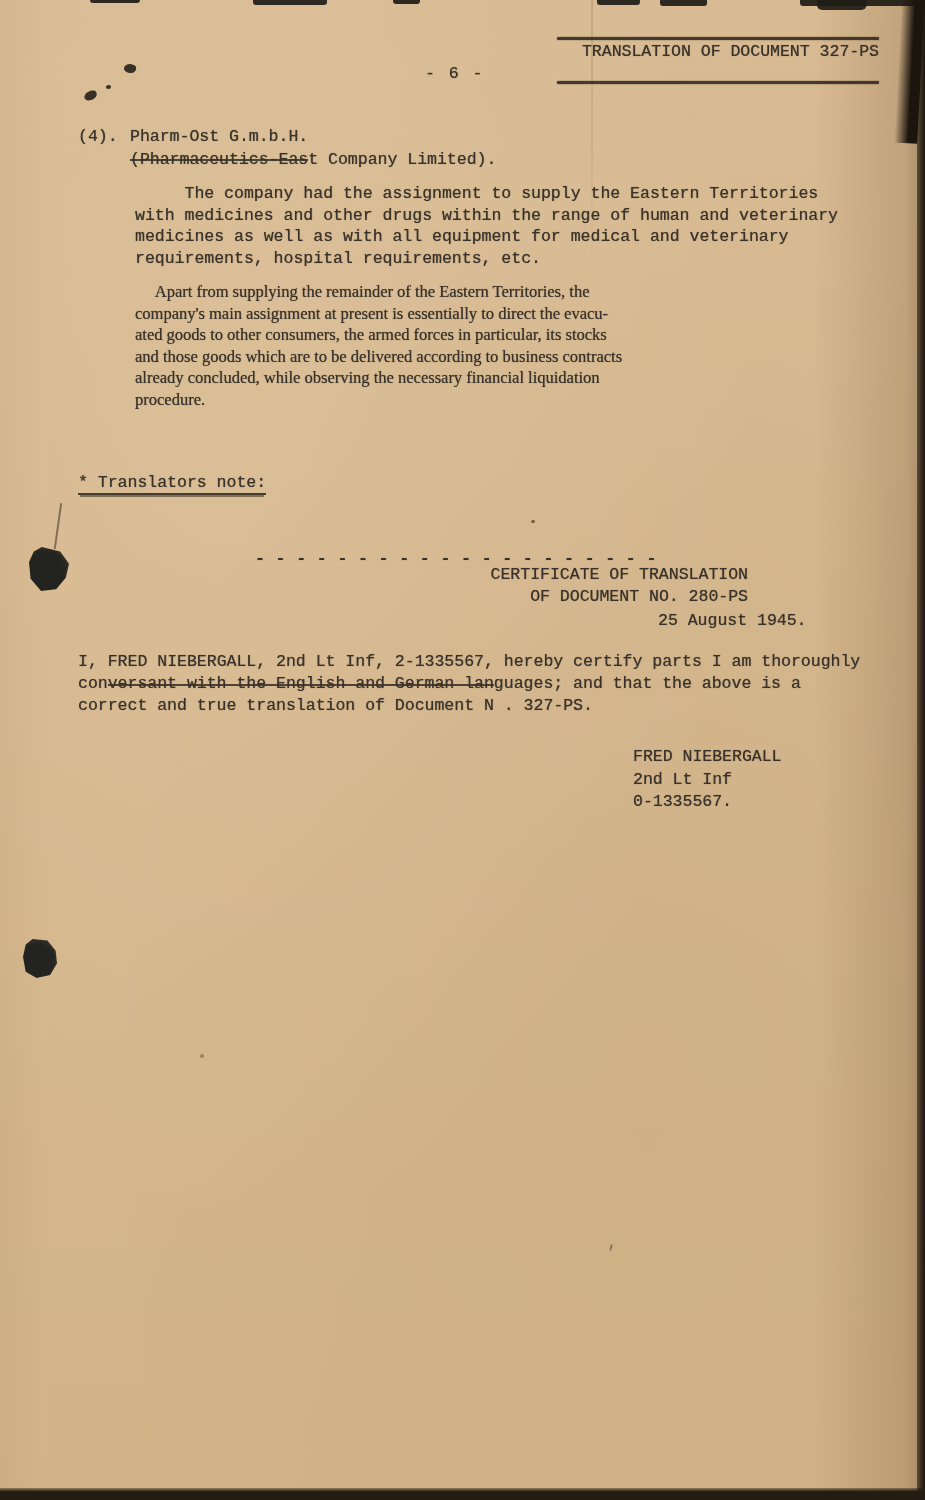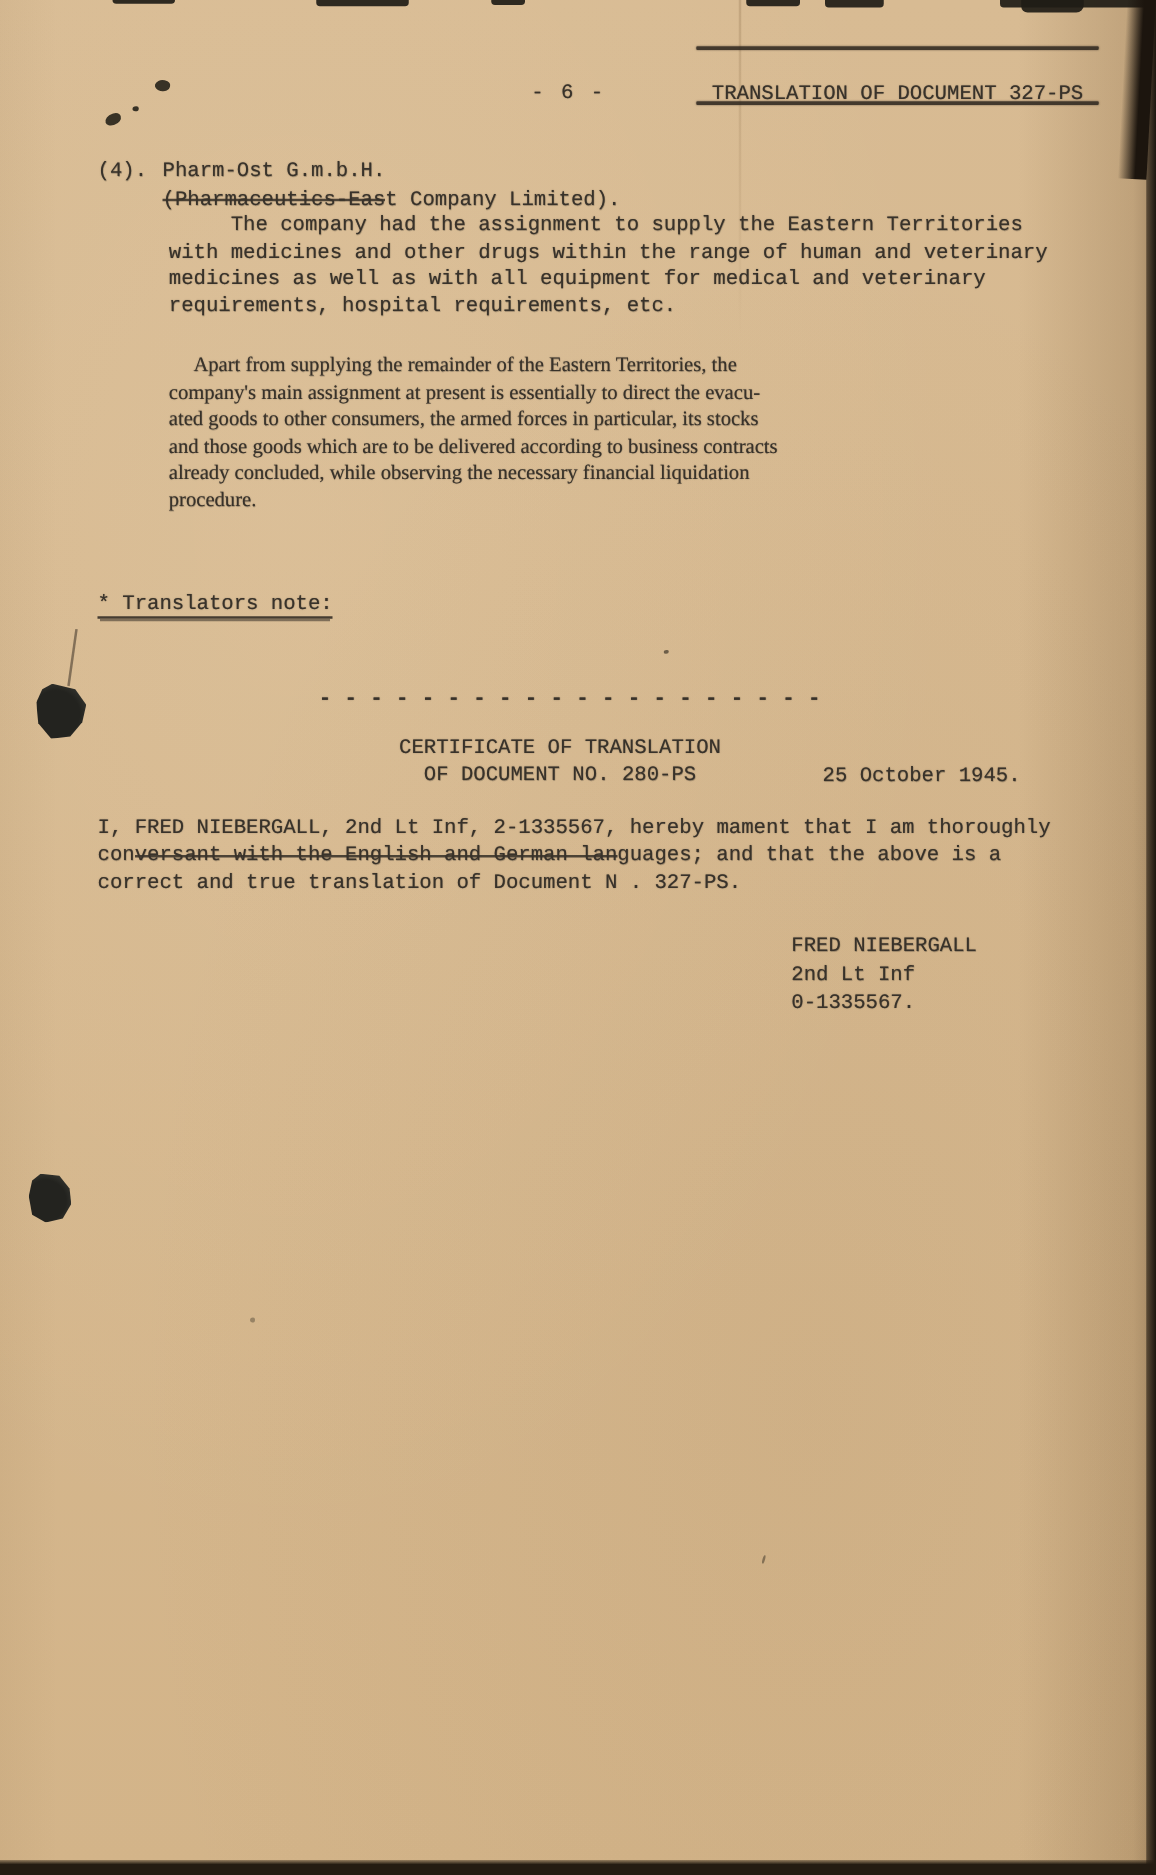--- a/index.html
+++ b/index.html
@@ -17,21 +17,21 @@
     font-size:16.5px;
     line-height:21.5px;
     color:#38322a;
     text-shadow:0 0 1px rgba(56,50,42,0.55), .4px .4px 0 rgba(56,50,42,0.25);
   }
   .abs{position:absolute;}
   .pre{white-space:pre;}
   .u{border-bottom:2.5px solid rgba(52,46,38,0.85);padding-bottom:13px;}
   .u2{border-bottom:2px solid rgba(52,46,38,0.9);box-shadow:0 4px 0 -2px rgba(52,46,38,0.55);padding-bottom:1px;text-align:center;}
   .hrule{position:absolute;height:3px;background:rgba(45,39,31,0.88);box-shadow:0 0 1.5px rgba(45,39,31,0.7);border-radius:1px;}
-  .center{text-align:center;margin-top:23px;}
+  .center{text-align:right;}
   
   .tmark{position:absolute;top:0;background:#201c16;border-radius:0 0 3px 3px;opacity:.92;}
   .speck{position:absolute;background:#262219;border-radius:60% 40% 55% 45%;opacity:.9;}
   .hole{position:absolute;background:radial-gradient(circle at 40% 55%, #23231f 55%, #3a3a34 85%, #4c4a42 100%);}
   .hole1{left:29px;top:547px;width:40px;height:44px;
     clip-path:polygon(32% 0,78% 10%,100% 38%,92% 70%,68% 96%,30% 100%,4% 72%,0 34%,12% 10%);}
   .hole2{left:23px;top:939px;width:34px;height:39px;
     clip-path:polygon(28% 0,72% 4%,96% 30%,100% 62%,80% 92%,40% 100%,8% 84%,0 46%,8% 14%);}
   .crack{position:absolute;left:57px;top:503px;width:1.5px;height:46px;background:rgba(60,50,38,0.55);transform:rotate(8deg);}
   .rstrip{position:absolute;right:0;top:0;width:8px;height:1500px;background:linear-gradient(to left,#1c150e,rgba(28,21,14,0.55));}
@@ -75,45 +75,45 @@
   <div class="hrule" style="left:557px;top:81px;width:322px;"></div>
 
   <div class="abs" style="left:425px;top:63px;letter-spacing:2px;">- 6 -</div>
 
   <div class="abs" style="left:78px;top:126px;">(4).</div>
   <div class="abs" style="left:130px;top:126px;">
     <span class="u">Pharm-Ost G.m.b.H.</span>
   </div>
   <div class="abs" style="left:130px;top:149px;">(Pharmaceutics-East Company Limited).</div>
 
-  <div class="abs pre" style="left:135px;top:169px;">     The company had the assignment to supply the Eastern Territories
+  <div class="abs pre" style="left:135px;top:183px;">     The company had the assignment to supply the Eastern Territories
 with medicines and other drugs within the range of human and veterinary
 medicines as well as with all equipment for medical and veterinary
 requirements, hospital requirements, etc.</div>
 
   <div class="abs pre" style="left:135px;top:281px;font-family:Liberation Serif, serif;">     Apart from supplying the remainder of the Eastern Territories, the
 company's main assignment at present is essentially to direct the evacu-
 ated goods to other consumers, the armed forces in particular, its stocks
 and those goods which are to be delivered according to business contracts
 already concluded, while observing the necessary financial liquidation
 procedure.</div>
 
   <div class="abs" style="left:78px;top:472px;">
     <span class="u2">* Translators note:</span>
   </div>
 
   <div class="abs pre" style="left:255px;top:548px;letter-spacing:0.4px;font-weight:bold;">- - - - - - - - - - - - - - - - - - - -</div>
   <div class="abs center" style="left:148px;top:564px;width:600px;">
     <div>CERTIFICATE OF TRANSLATION</div>
     <div>OF DOCUMENT NO. 280-PS</div>
   </div>
-  <div class="abs" style="left:658px;top:610px;">25 October 1945.</div>
+  <div class="abs" style="left:658px;top:610px;">25 August 1945.</div>
 
   <div class="abs" style="left:78px;top:651px;line-height:21.8px;">
-    <div class="pre"><span>I, </span><span class="u">FRED NIEBERGALL, 2nd Lt Inf, 2-1335567,</span><span> hereby mament that I am thoroughly</span></div>
+    <div class="pre"><span>I, </span><span class="u">FRED NIEBERGALL, 2nd Lt Inf, 2-1335567,</span><span> hereby certify parts I am thoroughly</span></div>
     <div class="pre">conversant with the English and German languages; and that the above is a</div>
     <div class="pre">correct and true translation of Document N . 327-PS.</div>
   </div>
 
   <div class="abs pre" style="left:633px;top:746px;line-height:22.5px;">FRED NIEBERGALL
 2nd Lt Inf
 0-1335567.</div>
 
 </div>
 

